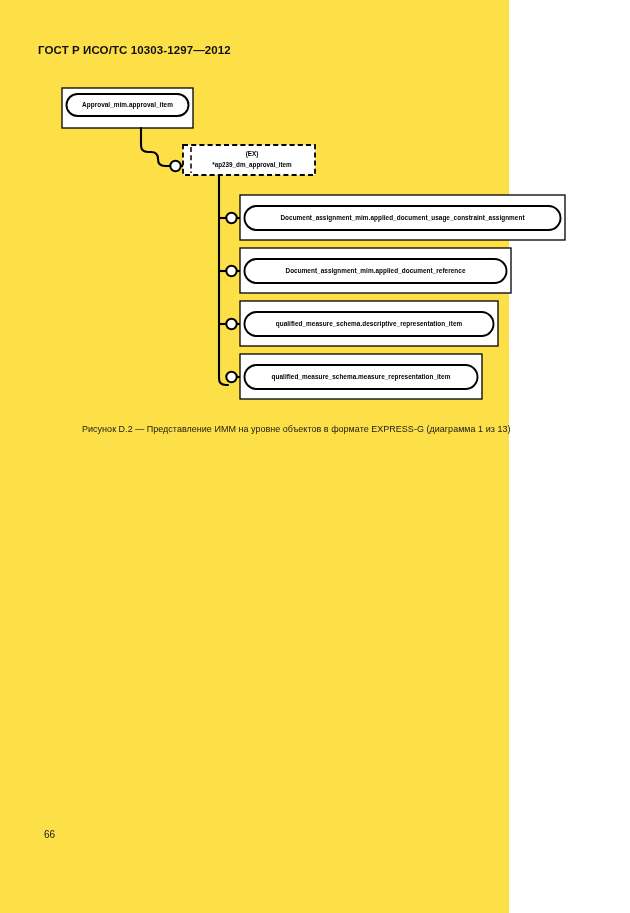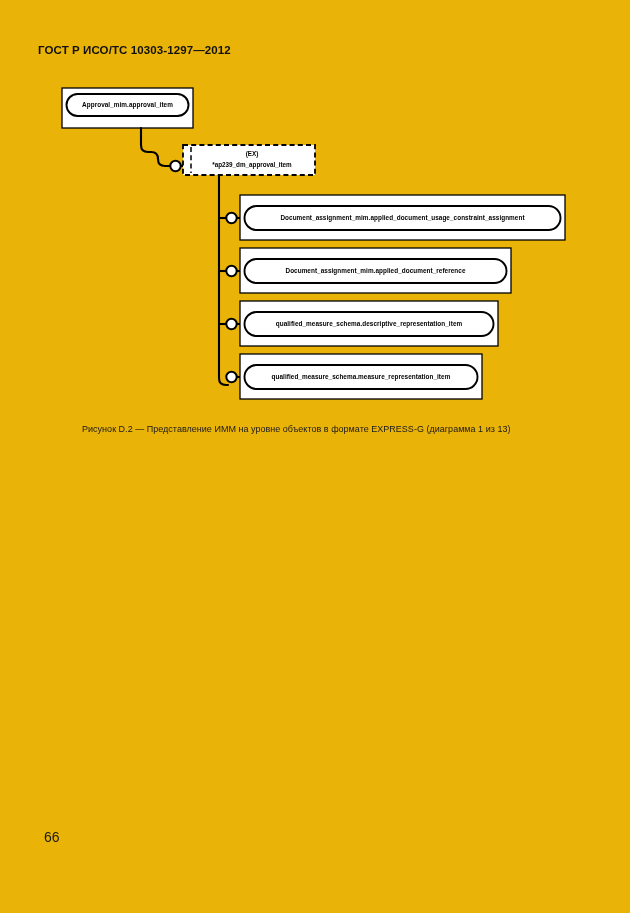--- a/index.html
+++ b/index.html
@@ -11,23 +11,23 @@
     width: 630px;
     height: 913px;
     position: relative;
     font-family: "Liberation Sans", sans-serif;
     color: #000000;
     overflow: hidden;
   }
   .page {
     position: absolute;
     inset: 0;
-    width: 630px;
+    width: 509px;
     height: 913px;
-    background: #eab308;
+    background: #fde047;
   }
   .doc-header {
     position: absolute;
     left: 38px;
     top: 44px;
     font-size: 11.5px;
     font-weight: bold;
     letter-spacing: 0.1px;
     color: #111111;
     white-space: nowrap;
@@ -75,21 +75,21 @@
     font-size: 9px;
     color: #1a1a1a;
     white-space: nowrap;
     letter-spacing: 0.02px;
     margin-left: 12px;
   }
   .page-number {
     position: absolute;
     left: 44px;
     top: 829px;
-    font-size: 14px;
+    font-size: 10px;
     color: #1a1a1a;
   }
 </style>
 </head>
 <body>
 
 <div class="page">
 
   <div class="doc-header">ГОСТ Р ИСО/ТС 10303-1297—2012</div>
 

